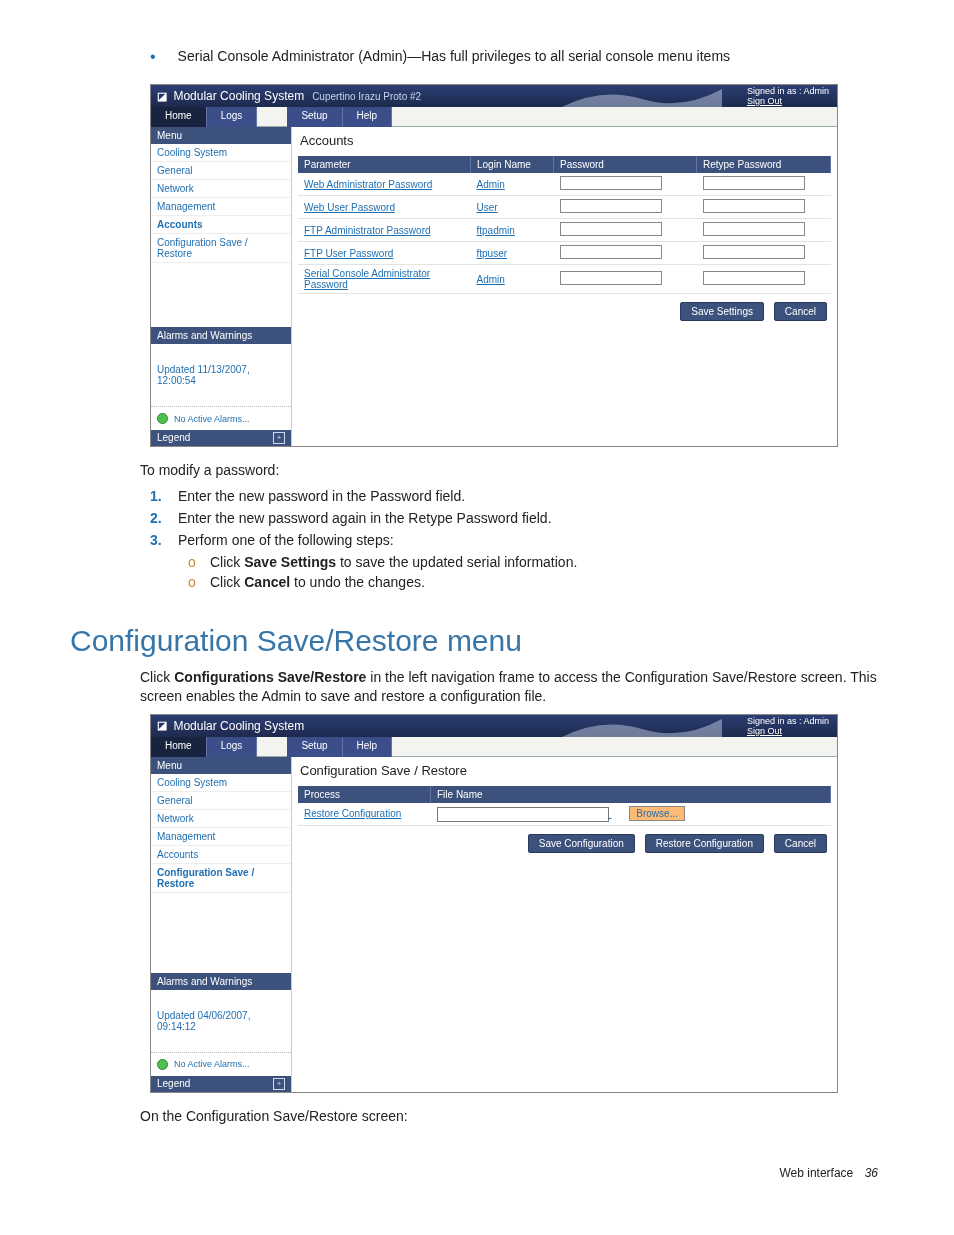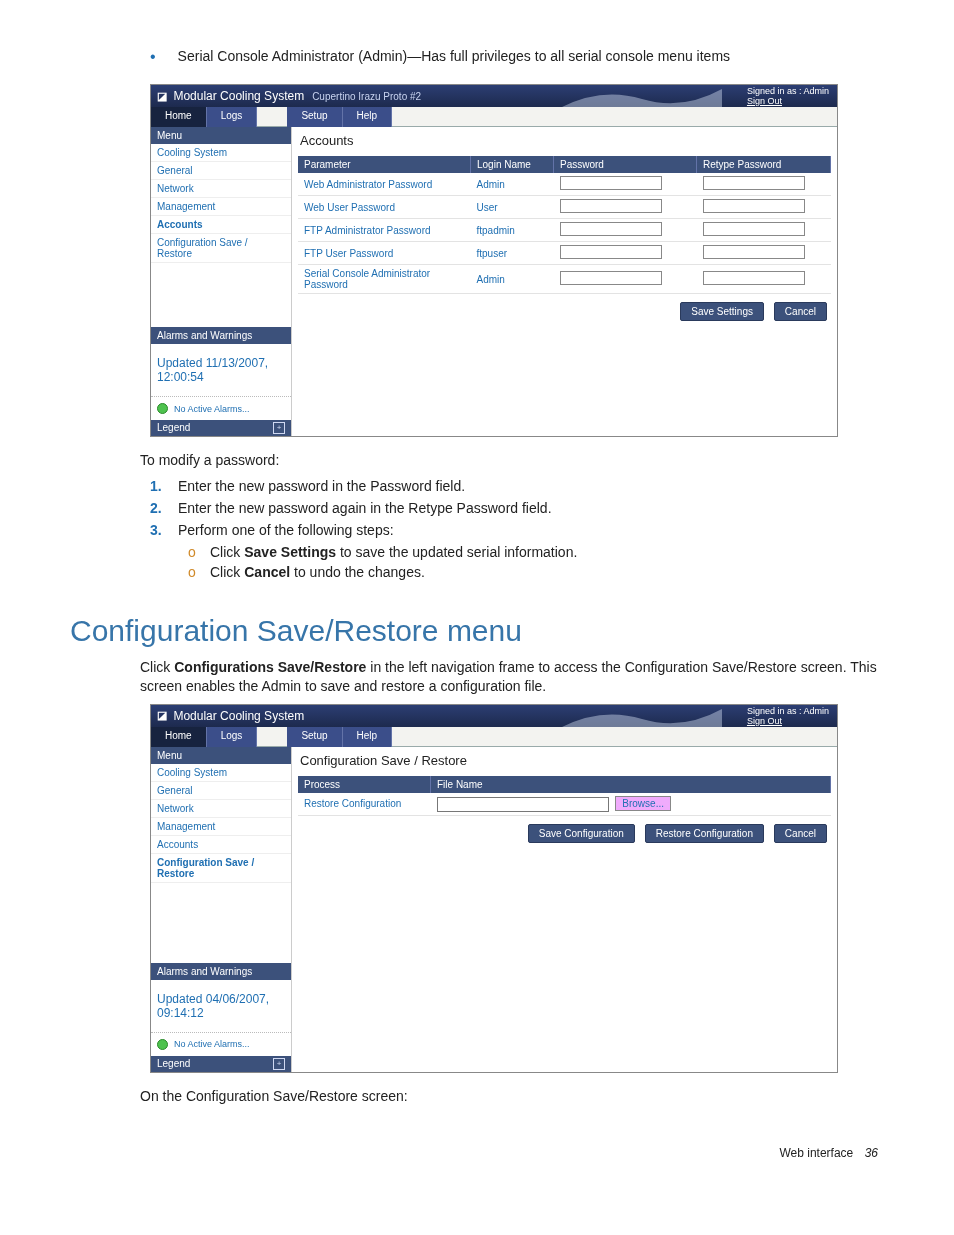--- a/index.html
+++ b/index.html
@@ -34,39 +34,39 @@
   .tabbar { background:#3b4e8a; height:20px; display:flex;border-radius:10px; }
   .tab { font-size:10px; color:#fff; padding: 3px 14px 0 14px; border-right:1px solid #6373a8; background:#3b4e8a; cursor:pointer; }
   .tab.active { background:#17233f; }
   .tabspacer { flex:1; background:#f3f3f0; border-bottom:1px solid #9aa; }
 
   .shot-body { display:flex; min-height:230px; }
   .sidebar { width:140px; background:#fff; border-right:1px solid #ccc; font-size:10px; }
   .side-hdr { background:#3c517b; color:#fff; padding:3px 6px; font-size:10px; }
   .side-item { color:#1f6fb2; padding:3px 6px 3px 6px; border-bottom:1px solid #eee; cursor:pointer; }
   .side-item.sel { font-weight:bold; color:#1f6fb2; }
-  .side-updated { color:#1f6fb2; padding:12px 6px; font-size:12px; border-bottom:1px dotted #bbb; }
+  .side-updated { color:#1f6fb2; padding:20px 6px; font-size:10px; border-bottom:1px dotted #bbb; }
   .side-alarm { display:flex; align-items:center; padding:6px; font-size:9px; color:#1f6fb2; }
   .side-alarm .dot { width:9px; height:9px; border-radius:50%; background:#4ec24e; margin-right:6px; border:1px solid #2a8a2a; }
   .legend-bar { background:#3c517b; color:#fff; font-size:10px; padding:2px 6px; display:flex; justify-content:space-between; }
   .legend-bar .sq { width:10px;height:10px;border:1px solid #cfd8f2; font-size:8px; text-align:center; line-height:9px;color:#cfd8f2;}
 
   .main { flex:1; background:#fff; }
   .main-title { font-size:13px; padding:6px 8px 8px 8px; color:#222; }
   .tbl { width: calc(100% - 12px); margin:0 6px; border-collapse:collapse; font-size:10px;}
   .tbl th { background:#3c517b; color:#fff; text-align:left; font-weight:normal; padding:3px 6px; border-right:1px solid #6373a8;}
-  .tbl td { padding:3px 6px; border-bottom:1px solid #e3e3e3; color:#1f6fb2;}
+  .tbl td { padding:3px 6px; border-bottom:1px solid #e3e3e3; color:#1f6fb2;text-decoration:underline;}
   .tbl td.login { color:#1f6fb2; }
   .pwd-input { width:100px; height:12px; border:1px solid #888; background:#fff; display:inline-block; }
 
   .btnrow { text-align:right; padding:8px 10px; }
   .hpbtn { display:inline-block; background:#3c517b; color:#fff; font-size:10px; padding:3px 10px; border:1px solid #2a3a5c; border-radius:2px; margin-left:6px; cursor:pointer; }
 
   .file-input { width:170px; height:13px; border:1px solid #777; background:#fff; display:inline-block; vertical-align:middle;}
-  .browse { display:inline-block; font-size:10px; border:1px solid #888; background:#f0abfc; padding:1px 6px; margin-left:4px; cursor:pointer;}
+  .browse { display:inline-block; font-size:10px; border:1px solid #888; background:#fdba74; padding:1px 6px; margin-left:18px; cursor:pointer;}
 
   .footer { text-align:right; font-size:12px; margin-top:40px; padding-right:6px;}
   .footer .pg { margin-left:8px;font-style:italic; }
 
   .sidegap { height:64px; }
 </style>
 </head>
 <body>
 
 <div class="bullet-row">

